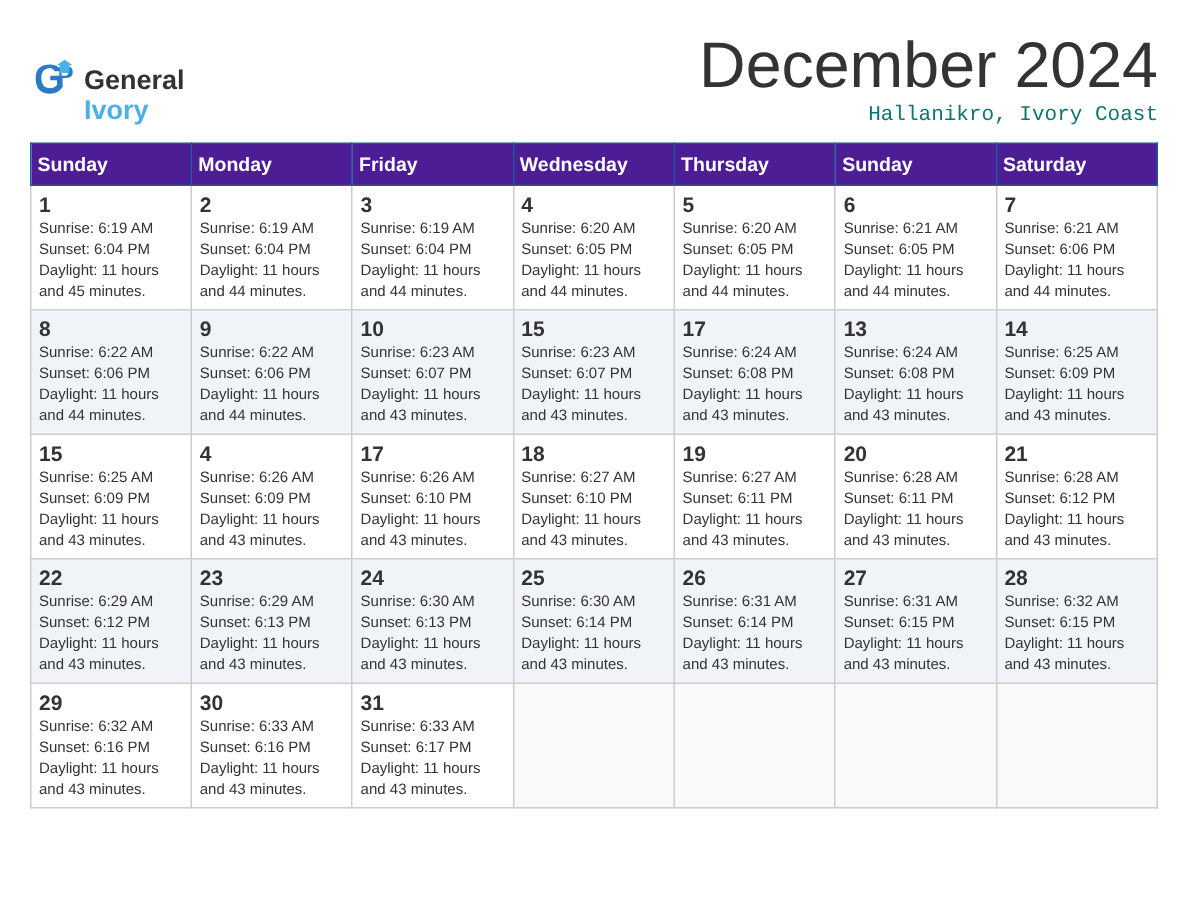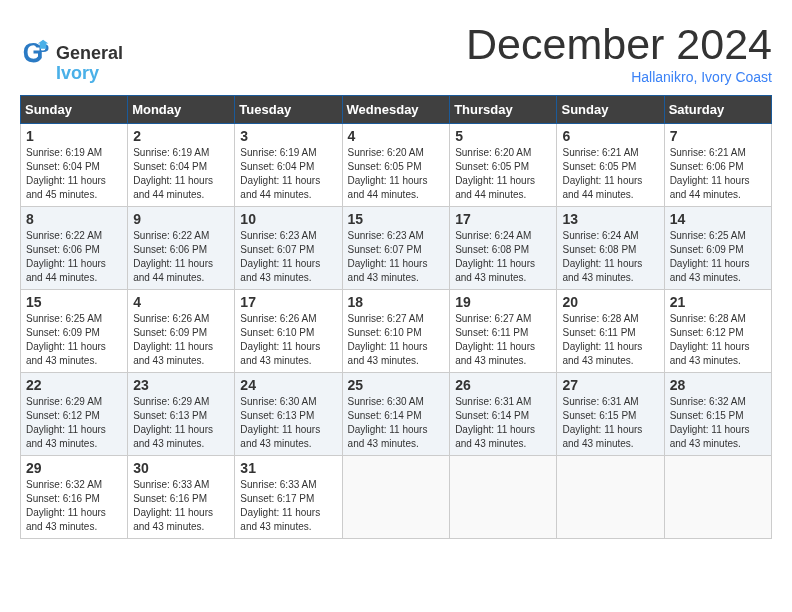--- a/index.html
+++ b/index.html
@@ -35,29 +35,30 @@
     .title-block {
       text-align: right;
     }
     .month-year {
       font-size: 43px;
       font-weight: normal;
       color: #333;
     }
     .location {
       font-size: 14px;
-      color: #3b82f6;
+      color: #0f766e;
+      font-family: Liberation Mono, monospace;
     }
     table {
       width: 100%;
       border-collapse: collapse;
       font-size: 11px;
     }
     thead tr th {
-      background-color: #404040;
+      background-color: #4c1d95;
       color: #fff;
       padding: 6px 4px;
       text-align: left;
       font-size: 13px;
       font-weight: bold;
       border: 1px solid #1a5a9a;
     }
     tbody tr td {
       border: 1px solid #ccc;
       vertical-align: top;
@@ -105,21 +106,21 @@
     <div class="month-year">December 2024</div>
     <div class="location">Hallanikro, Ivory Coast</div>
   </div>
 </div>
 
 <table>
   <thead>
     <tr>
     <th>Sunday</th>
         <th>Monday</th>
-        <th>Tuesday</th>
+        <th>Friday</th>
         <th>Wednesday</th>
         <th>Thursday</th>
         <th>Sunday</th>
         <th>Saturday</th>
       </tr>
   </thead>
   <tbody id="calendar-body">
   <tr>
         <td>
           <span class="day-num">1</span>

